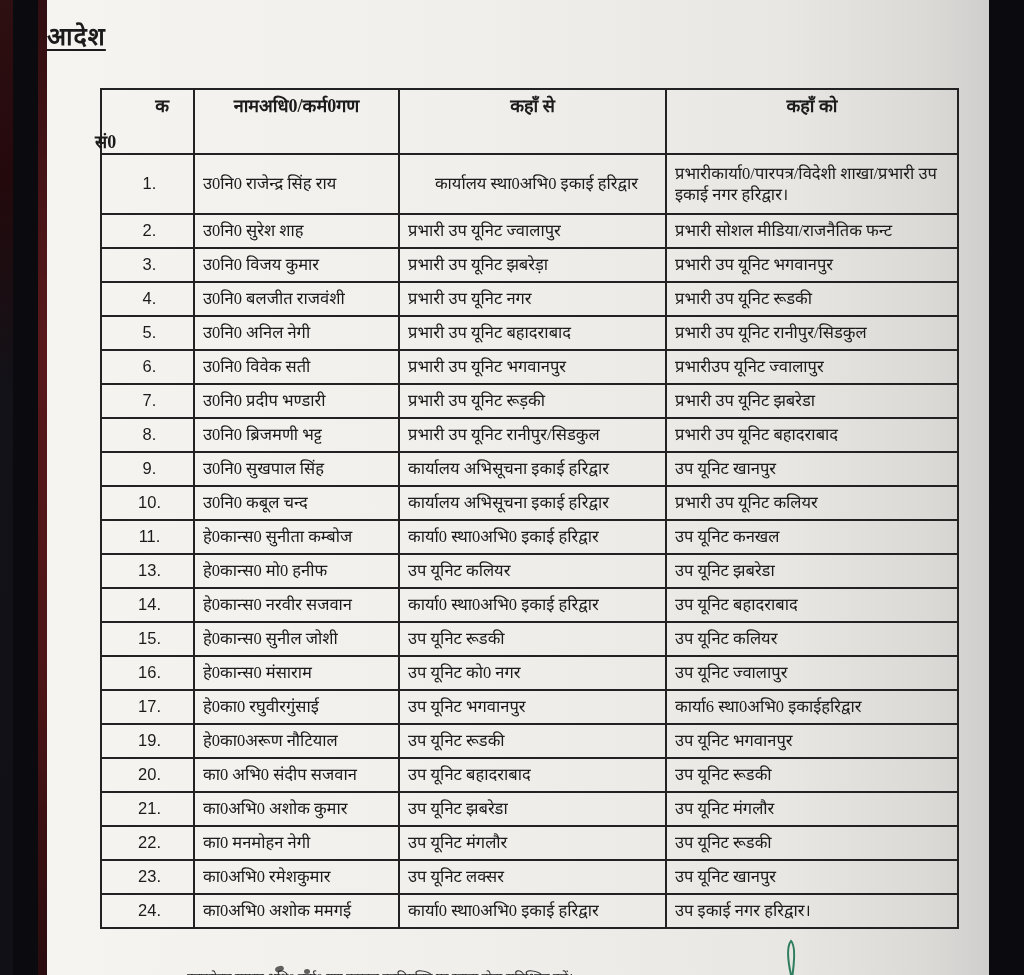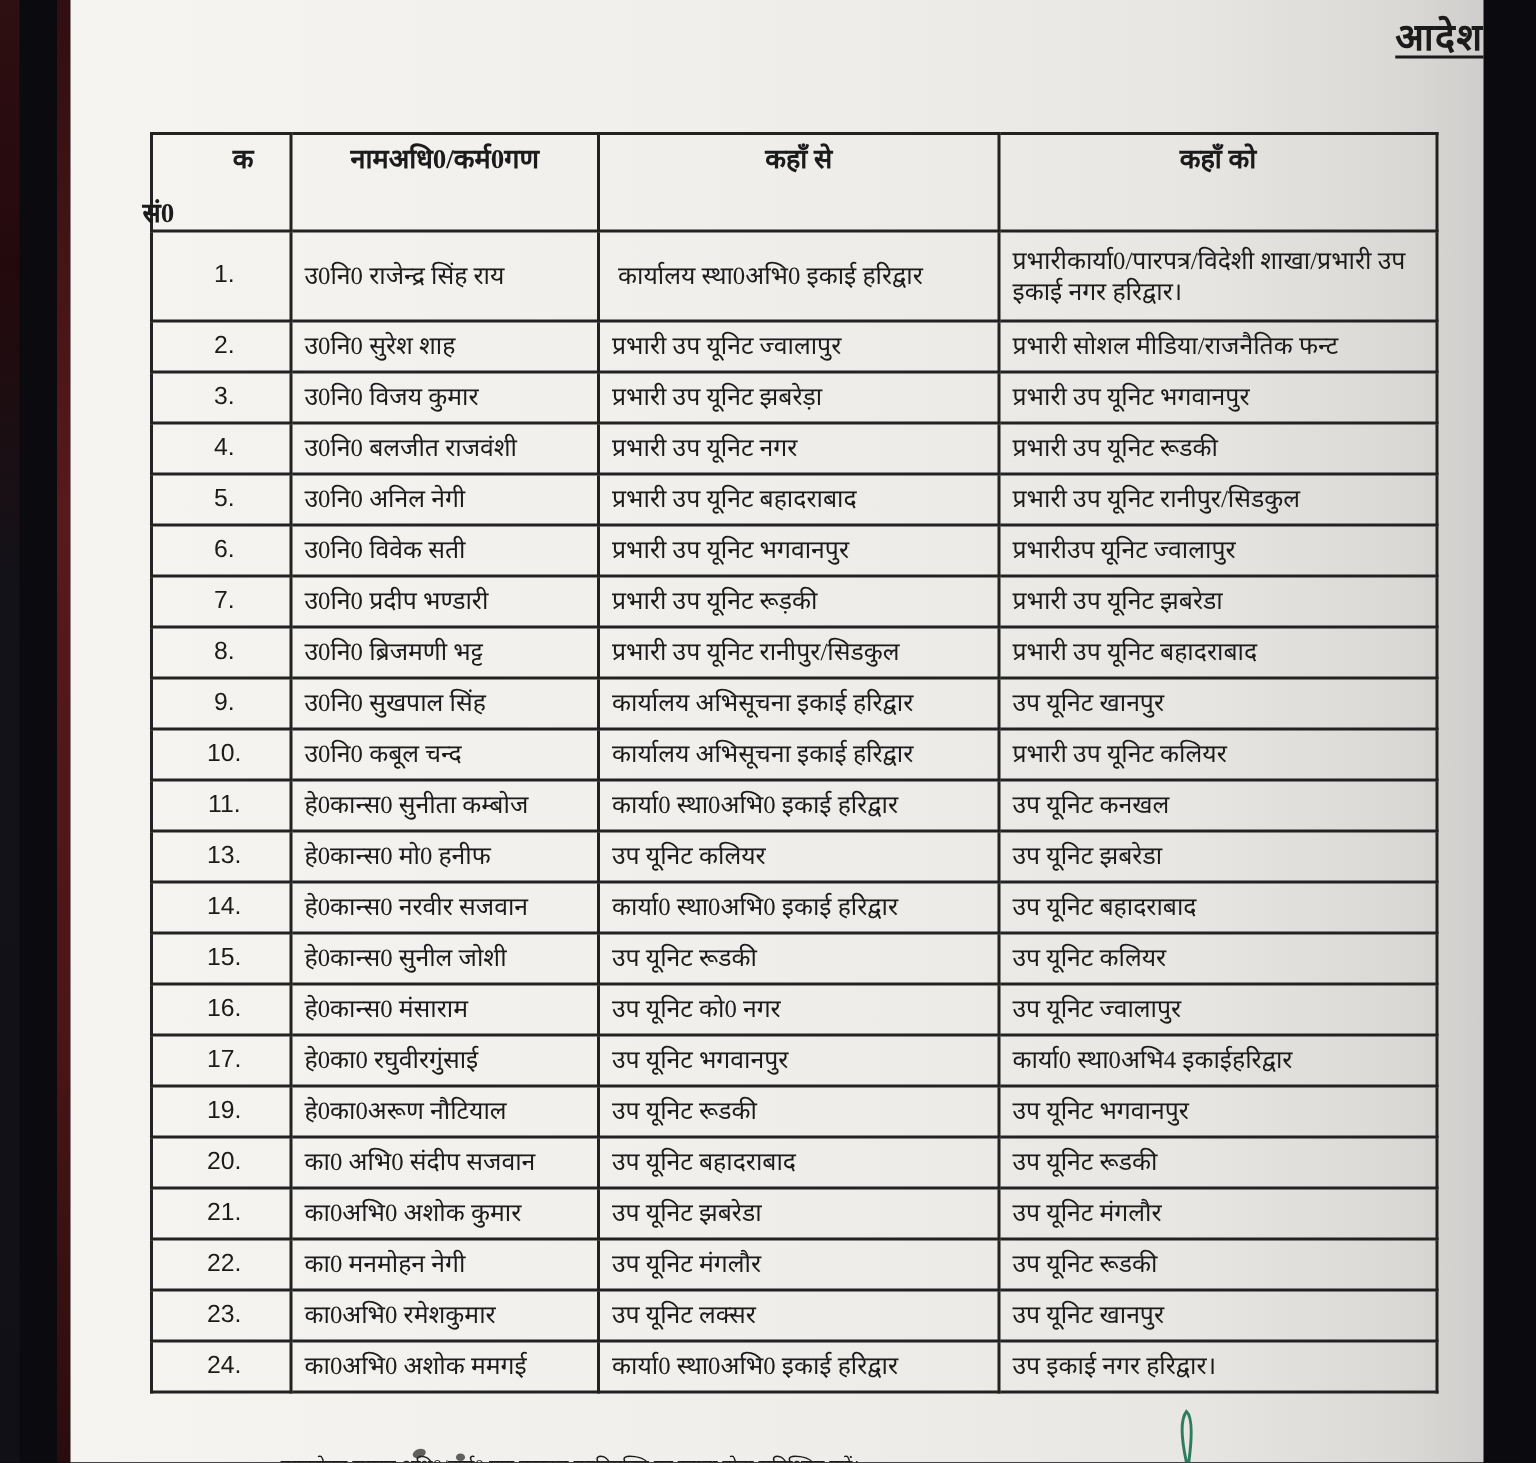--- a/index.html
+++ b/index.html
@@ -15,22 +15,22 @@
   .spine-red {
     position:absolute; left:38px; top:0; width:9px; height:975px;
     background:linear-gradient(180deg,#300e11 0%,#58191b 35%,#4c1517 70%,#2a0c0e 100%);
   }
   .paper {
     position:absolute; left:47px; top:0; width:942px; height:975px;
     background:linear-gradient(90deg,#f5f4f1 0%,#f0efec 45%,#e8e7e4 78%,#dad9d6 94%,#cfcecc 100%);
     color:#1b1b1b;
   }
   .doc-title {
-    position:absolute; top:6px; left:0; width:100%;
-    text-align:right; font-size:25px; font-weight:700; letter-spacing:1px;
+    position:absolute; top:18px; left:0; width:100%;
+    text-align:left; font-size:25px; font-weight:700; letter-spacing:1px;
   }
   .doc-title span { text-decoration:underline; text-decoration-thickness:2px; text-underline-offset:4px; }
   .intro {
     position:absolute; top:42px; left:86px; width:814px; margin:0;
     font-size:19.5px; line-height:1.55; text-indent:52px; font-weight:500;
   }
   table.transfer-table {
     position:absolute; left:53px; top:88px; width:857px;
     border-collapse:collapse; table-layout:fixed;
   }
@@ -48,21 +48,21 @@
     height:30px; font-size:16.5px; line-height:1.3;
     padding:1px 4px 1px 8px; vertical-align:middle; font-weight:500;
   }
   td.c-sno {
     text-align:center; padding-left:0;
     font-family:"Liberation Sans","DejaVu Sans",sans-serif;
     font-weight:700; font-size:15px;
   }
   td.c-name { padding-left:14px;border-radius:18px; }
   .transfer-table tbody tr:first-child td { height:56px; }
-  .transfer-table tbody tr:first-child td.c-from { text-align:left; padding-left:12px; }
+  .transfer-table tbody tr:first-child td.c-from { text-align:center; padding-left:12px; }
   .footer-line {
     position:absolute; top:968px; left:140px; margin:0;
     font-size:13px; font-weight:500;font-family:Liberation Serif, serif;
   }
   .pen-mark { position:absolute; left:733px; top:939px; }
   .smudge {
     position:absolute; width:9px; height:6px; border-radius:50%;
     background:#2f2f2f; opacity:.75;
   }
   .smudge.a { left:228px; top:966px; transform:rotate(-20deg); }
@@ -203,21 +203,21 @@
     <td class="c-sno">16.</td>
     <td class="c-name">हे0कान्स0 मंसाराम</td>
     <td class="c-from">उप यूनिट को0 नगर</td>
     <td class="c-to">उप यूनिट ज्वालापुर</td>
   </tr>
 
   <tr>
     <td class="c-sno">17.</td>
     <td class="c-name">हे0का0 रघुवीरगुंसाई</td>
     <td class="c-from">उप यूनिट भगवानपुर</td>
-    <td class="c-to">कार्या0 स्था0अभि4 इकाईहरिद्वार</td>
+    <td class="c-to">कार्या6 स्था0अभि0 इकाईहरिद्वार</td>
   </tr>
 
 
   <tr>
     <td class="c-sno">19.</td>
     <td class="c-name">हे0का0अरूण नौटियाल</td>
     <td class="c-from">उप यूनिट रूडकी</td>
     <td class="c-to">उप यूनिट भगवानपुर</td>
   </tr>
 

